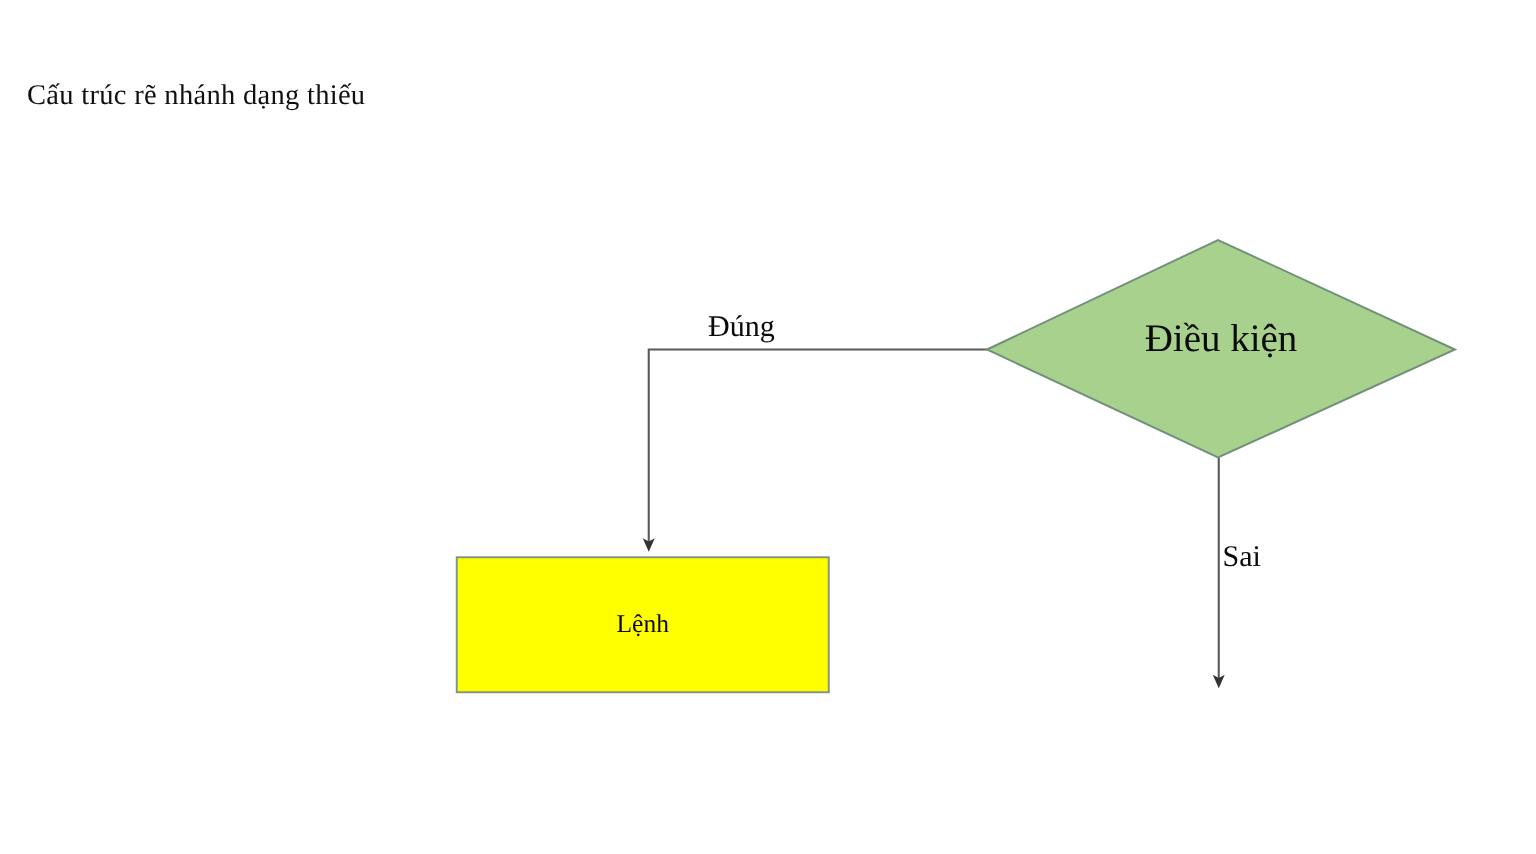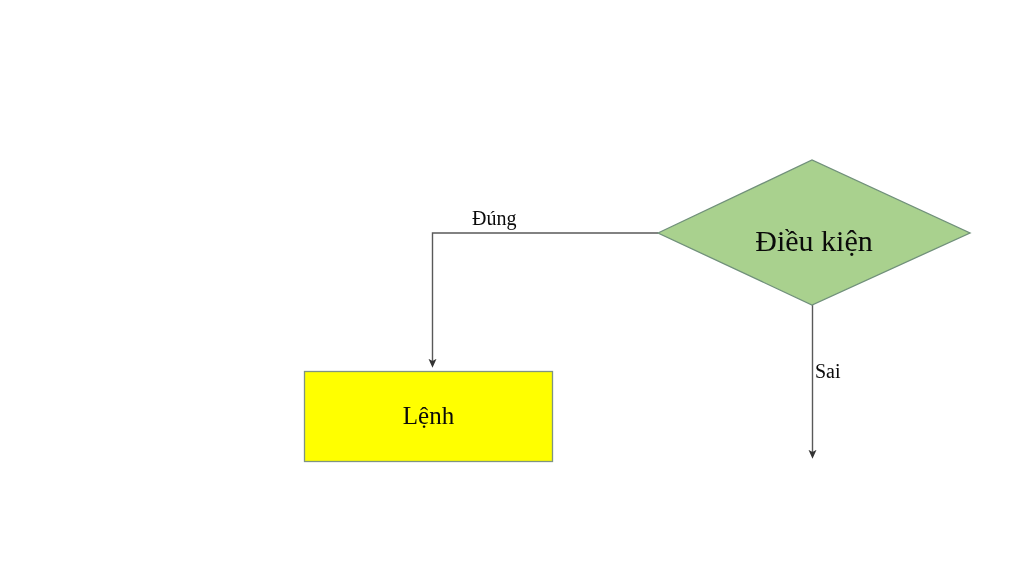--- a/index.html
+++ b/index.html
@@ -39,30 +39,30 @@
   }
   .node-label {
     position: absolute;
     font-family: "Liberation Serif", "DejaVu Serif", serif;
     color: #0a0a0a;
     white-space: nowrap;
     text-align: center;
   }
   .label-condition {
     left: 658px;
-    top: 228px;
+    top: 213px;
     width: 312px;
-    font-size: 30px;
+    font-size: 26px;
     line-height: 26px;
   }
   .label-command {
     left: 304px;
     top: 403px;
     width: 249px;
-    font-size: 25px;
+    font-size: 17px;
     line-height: 26px;
   }
   .edge-label {
     position: absolute;
     font-family: "Liberation Serif", "DejaVu Serif", serif;
     color: #0a0a0a;
     white-space: nowrap;
     font-size: 20px;
     line-height: 28px;
   }
@@ -73,20 +73,21 @@
   .label-false {
     left: 815px;
     top: 357px;
   }
 </style>
 </head>
 <body>
 
 <div id="canvas">
 
+  <div class="title-text">Cấu trúc rẽ nhánh dạng thiếu</div>
 
   <svg id="diagram-svg" viewBox="0 0 1024 569" xmlns="http://www.w3.org/2000/svg">
 
     <defs>
       <marker id="arrow-head" markerWidth="10" markerHeight="10" refX="5.2" refY="4" orient="auto" markerUnits="userSpaceOnUse">
         <path d="M 0 0 L 9 4 L 0 8 L 2.2 4 Z" fill="#333333"></path>
       </marker>
     </defs>
 
     <path d="M 658 233 L 432.5 233 L 432.5 364" fill="none" stroke="#595959" stroke-width="1.4" marker-end="url(#arrow-head)"></path>

